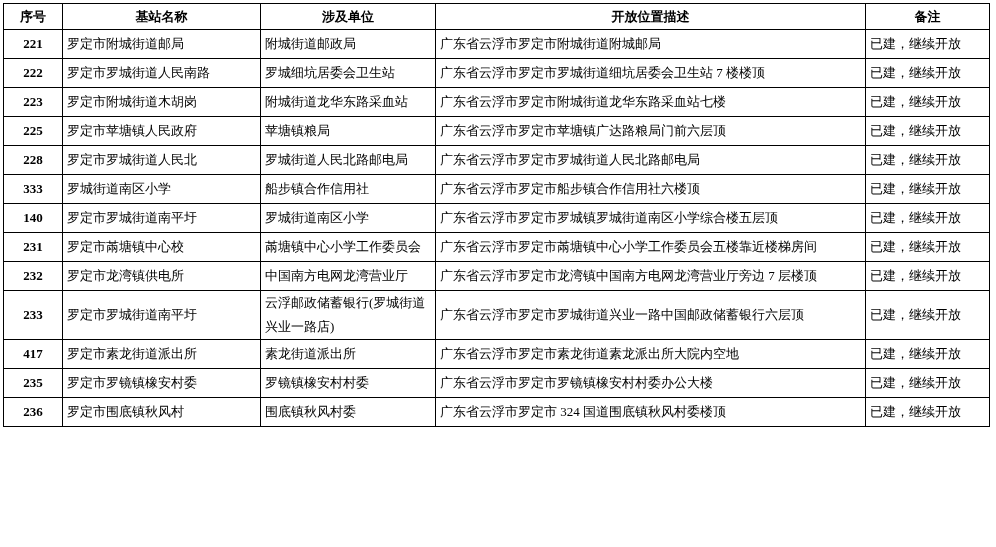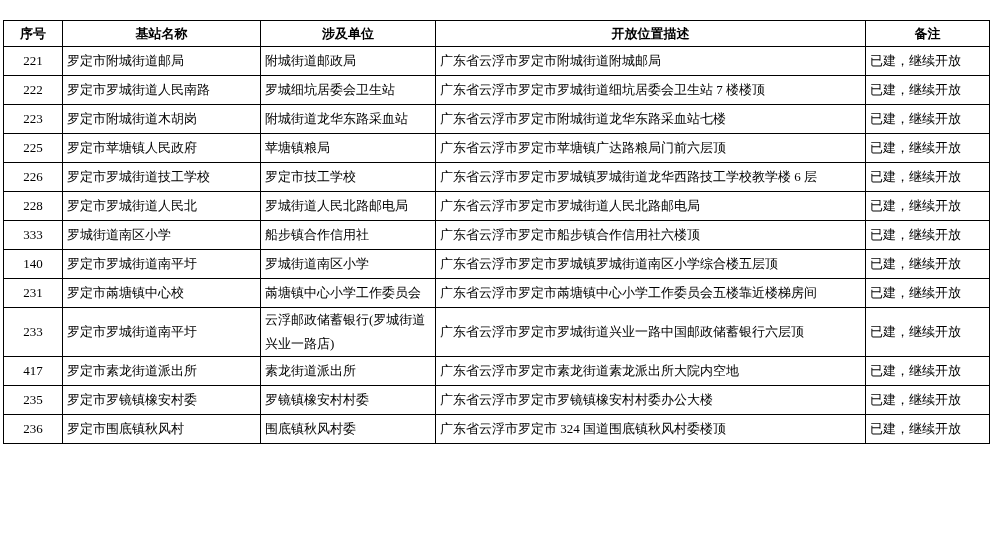--- a/index.html
+++ b/index.html
@@ -9,21 +9,21 @@
     width: 996px;
     height: 547px;
     overflow: hidden;
     font-family: "Liberation Serif", "DejaVu Serif", serif;
   }
   .sheet {
     width: 996px;
     height: 547px;
     background: #ffffff;
     box-sizing: border-box;
-    padding: 20px 7px 4px 3px;
+    padding: 3px 7px 4px 3px;
   }
   table.bs-table {
     border-collapse: collapse;
     table-layout: fixed;
     width: 986px;
   }
   .bs-table th,
   .bs-table td {
     border: 1px solid #000000;
     color: #000000;
@@ -36,21 +36,21 @@
   }
   .bs-table th {
     font-weight: bold;
     text-align: center;
     height: 25px;
     padding: 0 2px;
   }
   .bs-table tbody td {
     height: 28px;
   }
-  .col-serial { text-align: center; }
+  .col-serial { text-align: center; font-weight: bold; }
   .col-name, .col-unit, .col-loc, .col-remark { text-align: left; }
 </style>
 </head>
 <body>
 
 <div class="sheet">
   <table class="bs-table">
     <colgroup>
       <col style="width:59px">
       <col style="width:198px">
@@ -94,27 +94,20 @@
 
 
   <tr>
     <td class="col-serial">225</td>
     <td class="col-name">罗定市苹塘镇人民政府</td>
     <td class="col-unit">苹塘镇粮局</td>
     <td class="col-loc">广东省云浮市罗定市苹塘镇广达路粮局门前六层顶</td>
     <td class="col-remark">已建，继续开放</td>
   </tr>
 
-  <tr>
-    <td class="col-serial">226</td>
-    <td class="col-name">罗定市罗城街道技工学校</td>
-    <td class="col-unit">罗定市技工学校</td>
-    <td class="col-loc">广东省云浮市罗定市罗城镇罗城街道龙华西路技工学校教学楼 6 层</td>
-    <td class="col-remark">已建，继续开放</td>
-  </tr>
 
 
   <tr>
     <td class="col-serial">228</td>
     <td class="col-name">罗定市罗城街道人民北</td>
     <td class="col-unit">罗城街道人民北路邮电局</td>
     <td class="col-loc">广东省云浮市罗定市罗城街道人民北路邮电局</td>
     <td class="col-remark">已建，继续开放</td>
   </tr>
 
@@ -135,20 +128,27 @@
   </tr>
 
   <tr>
     <td class="col-serial">231</td>
     <td class="col-name">罗定市㒼塘镇中心校</td>
     <td class="col-unit">㒼塘镇中心小学工作委员会</td>
     <td class="col-loc">广东省云浮市罗定市㒼塘镇中心小学工作委员会五楼靠近楼梯房间</td>
     <td class="col-remark">已建，继续开放</td>
   </tr>
 
+  <tr>
+    <td class="col-serial">232</td>
+    <td class="col-name">罗定市龙湾镇供电所</td>
+    <td class="col-unit">中国南方电网龙湾营业厅</td>
+    <td class="col-loc">广东省云浮市罗定市龙湾镇中国南方电网龙湾营业厅旁边 7 层楼顶</td>
+    <td class="col-remark">已建，继续开放</td>
+  </tr>
 
   <tr>
     <td class="col-serial">233</td>
     <td class="col-name">罗定市罗城街道南平圩</td>
     <td class="col-unit">云浮邮政储蓄银行(罗城街道兴业一路店)</td>
     <td class="col-loc">广东省云浮市罗定市罗城街道兴业一路中国邮政储蓄银行六层顶</td>
     <td class="col-remark">已建，继续开放</td>
   </tr>
 
   <tr>

